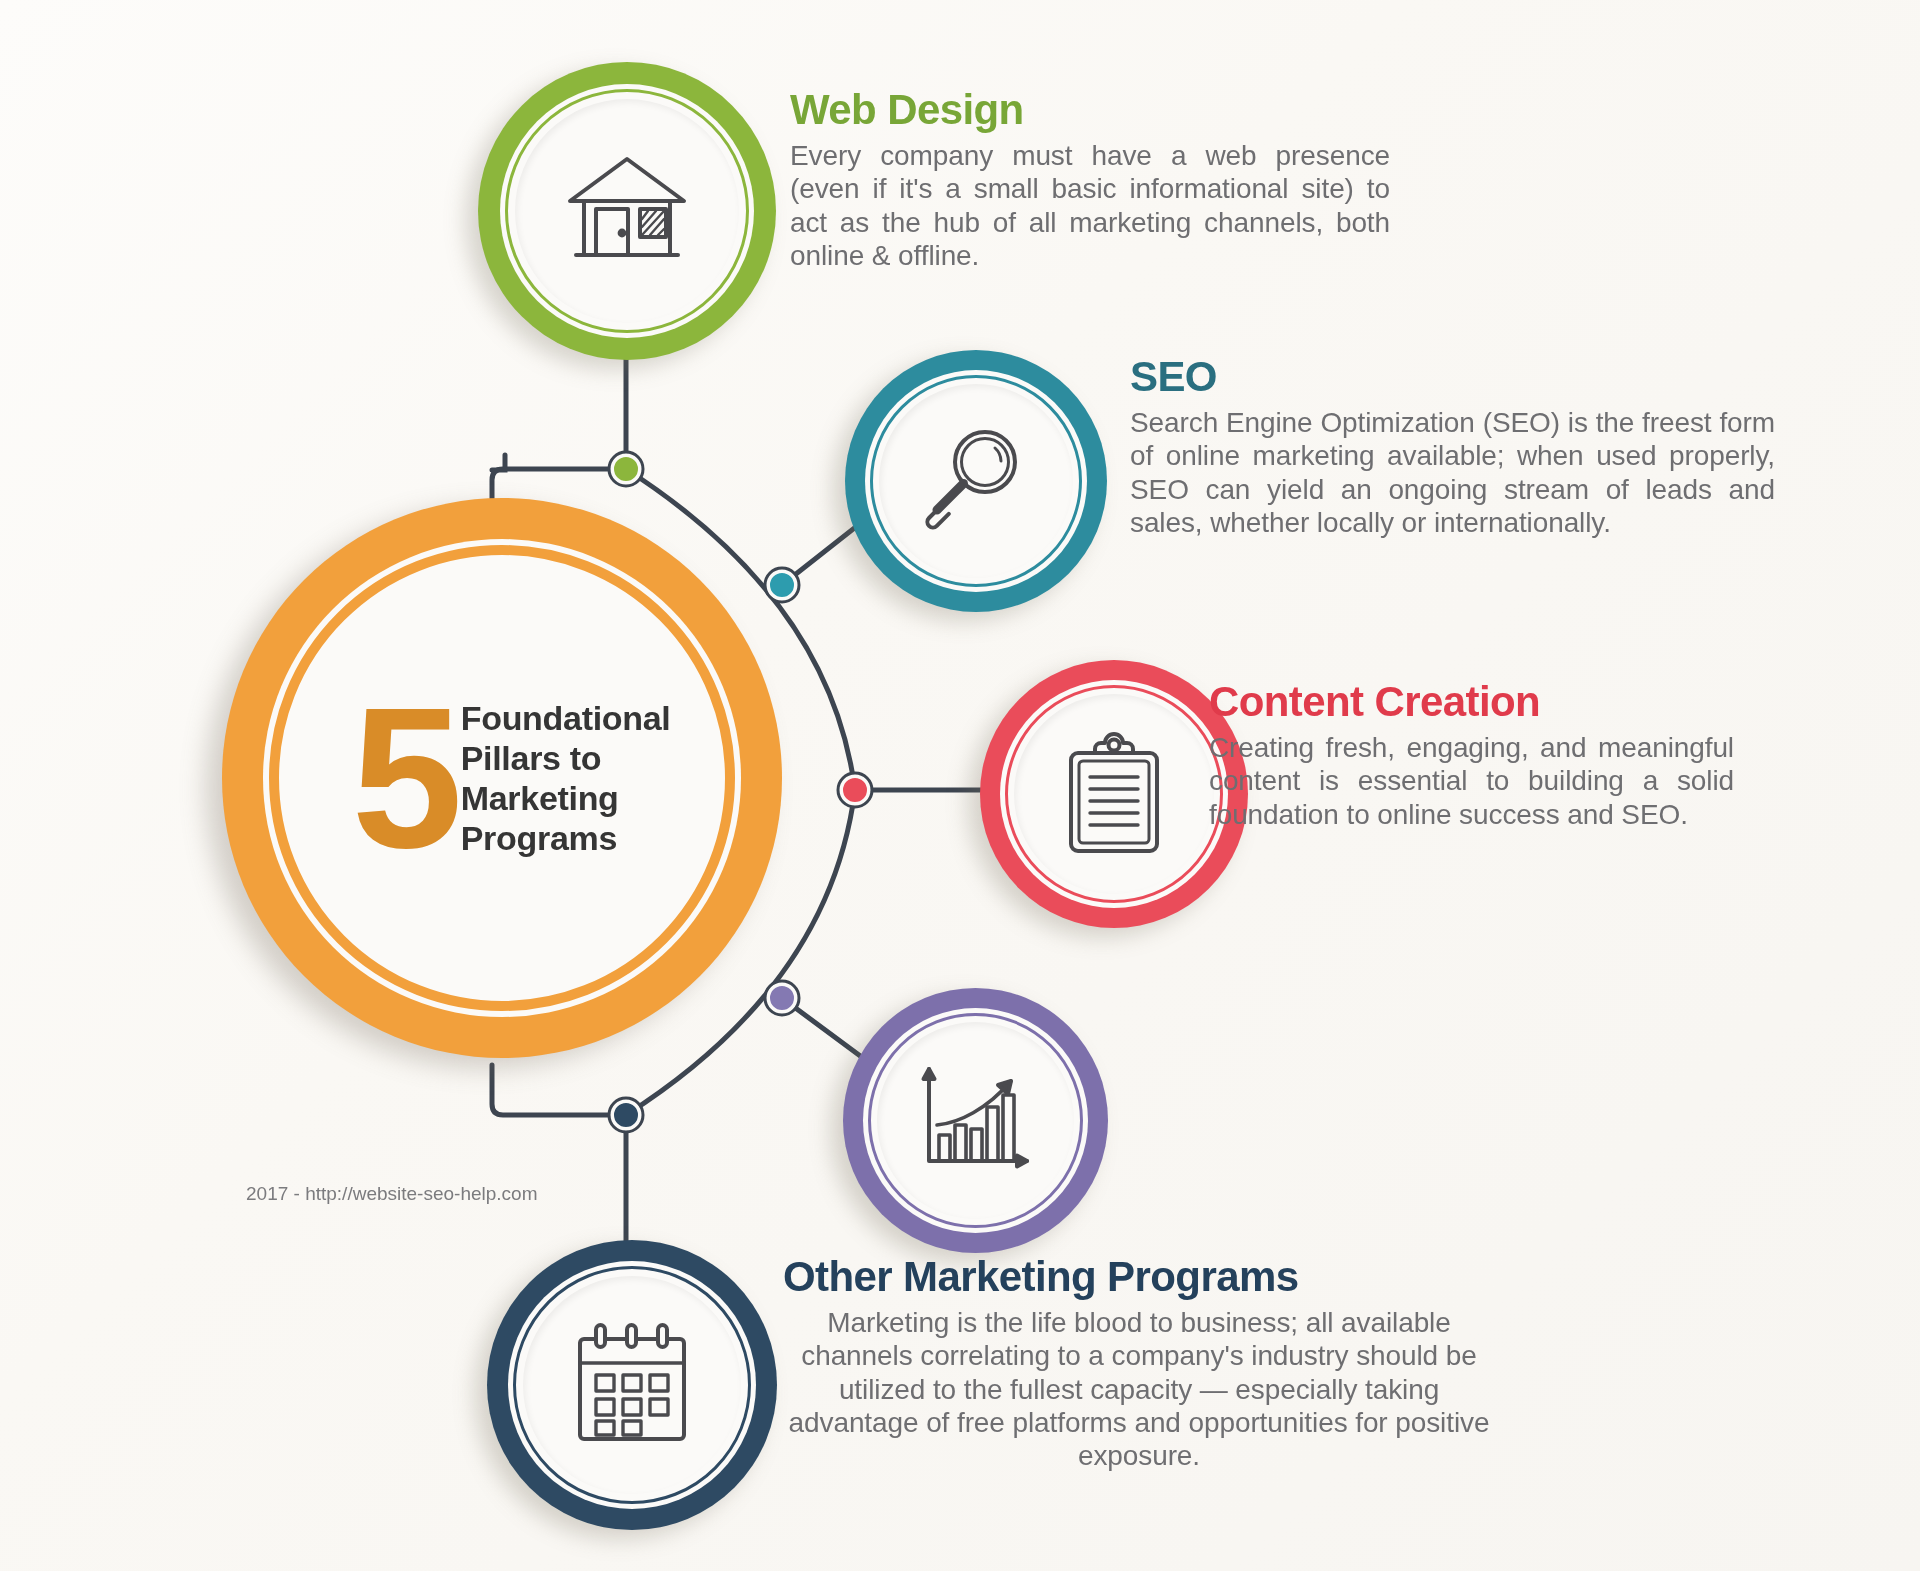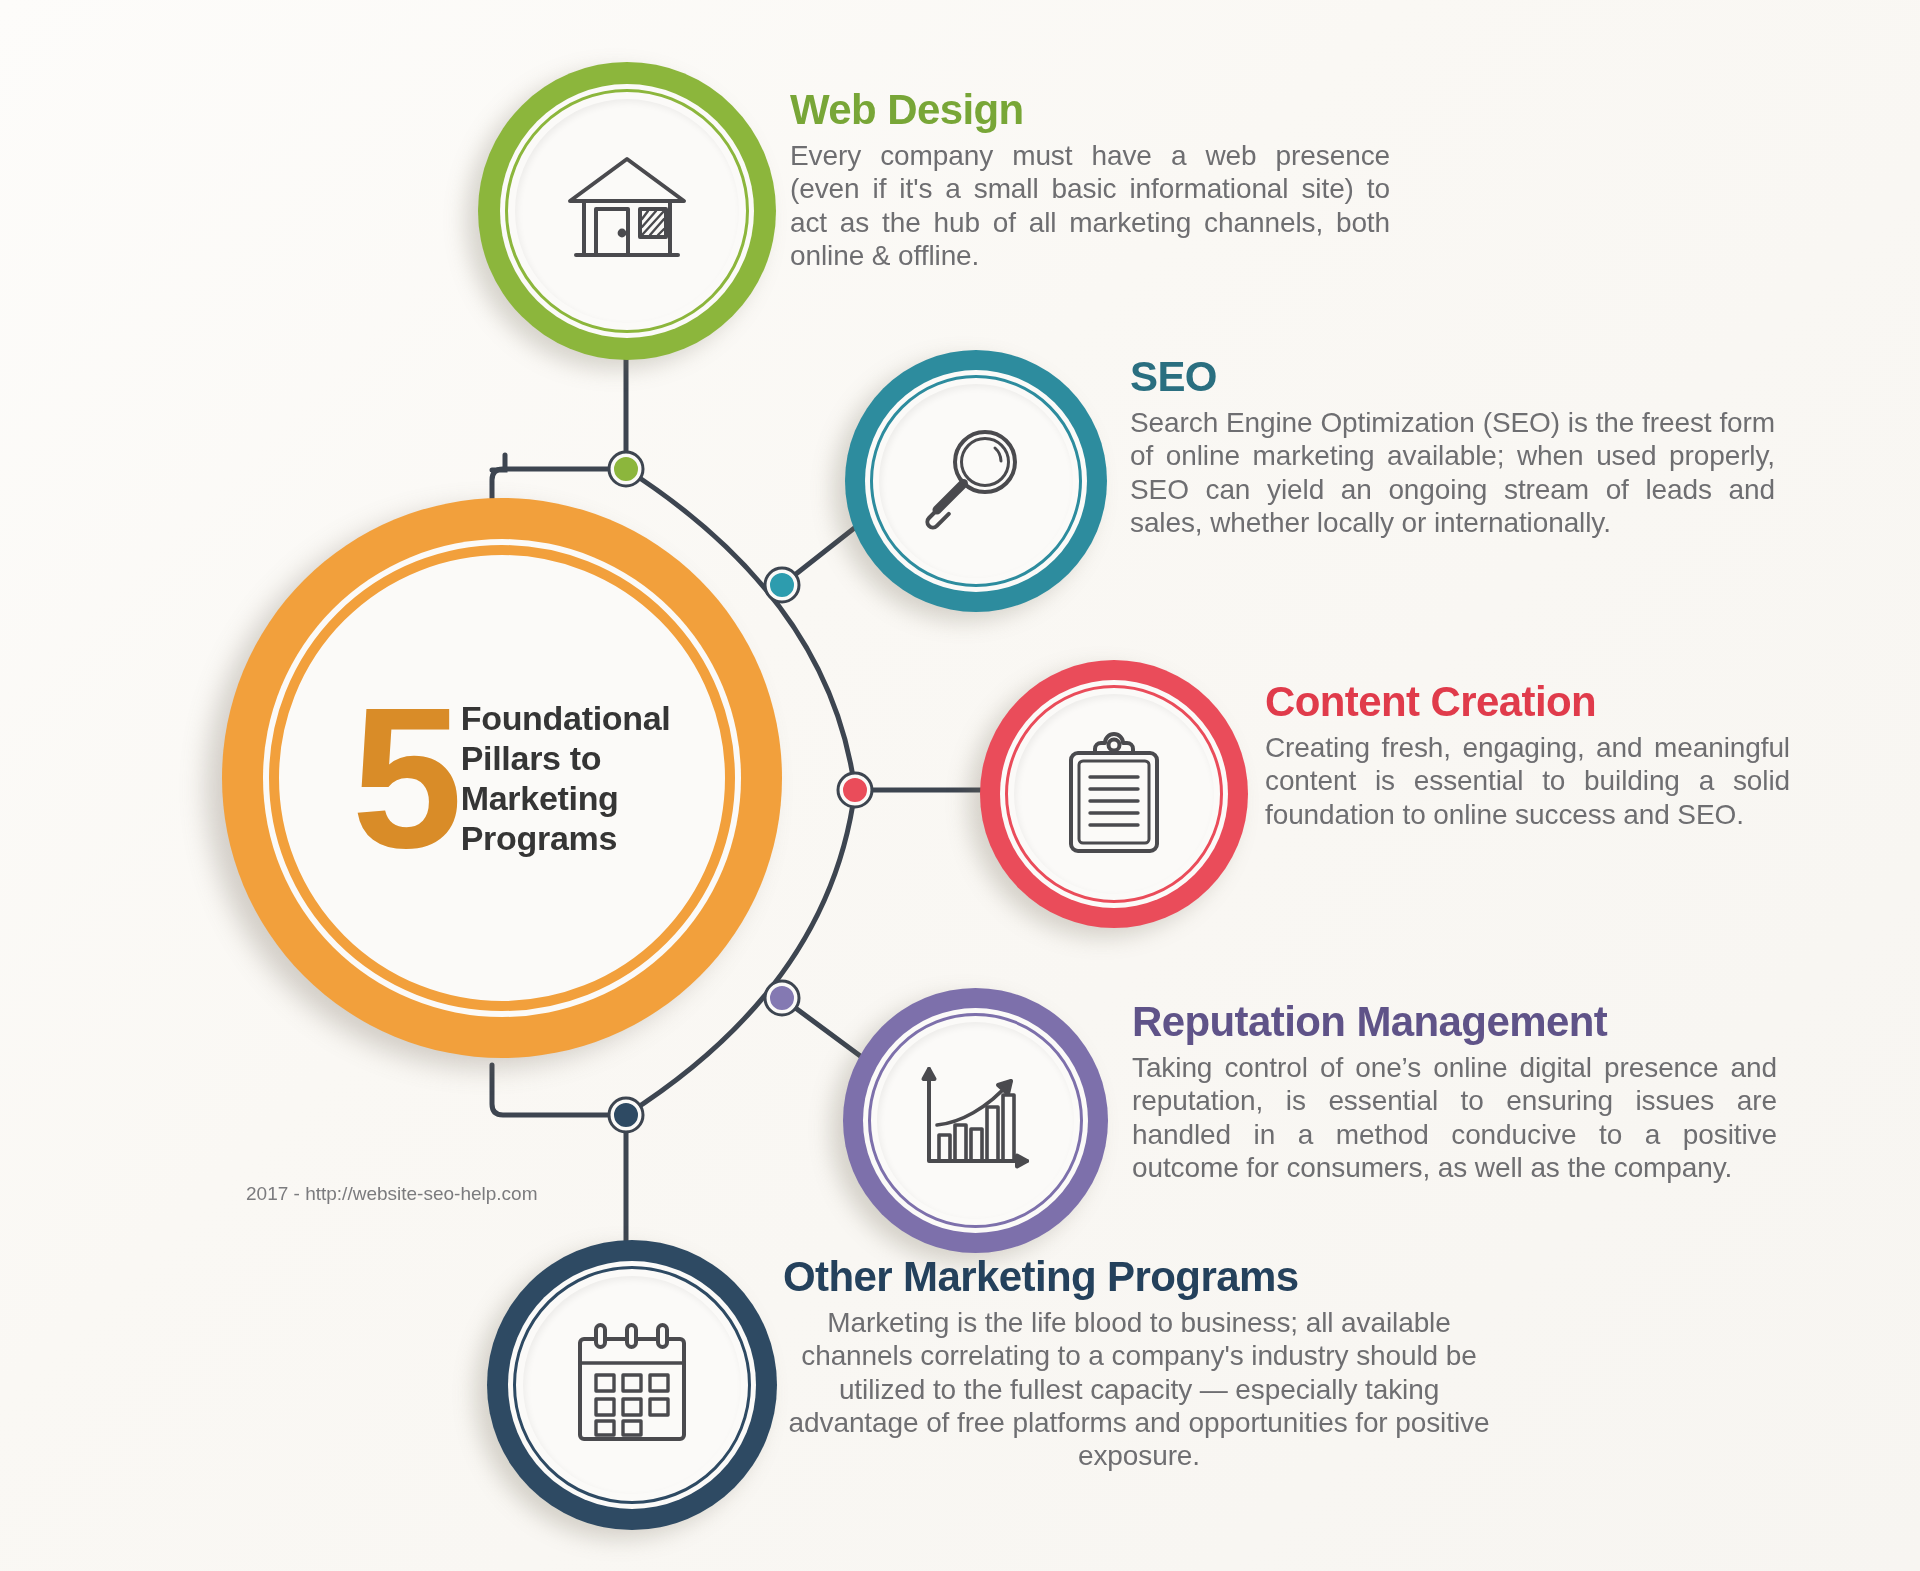--- a/index.html
+++ b/index.html
@@ -196,21 +196,21 @@
         <g fill="none" stroke="#4a4a4e" stroke-width="4" stroke-linejoin="round" stroke-linecap="round">
           <rect x="12" y="22" width="86" height="98" rx="7"></rect>
           <rect x="20" y="30" width="70" height="82" rx="4" stroke-width="3"></rect>
           <path d="M36 22 v-4 a6 6 0 0 1 6-6 h4 a9 9 0 0 1 18 0 h4 a6 6 0 0 1 6 6 v4 Z" fill="#fbfaf8"></path>
           <circle cx="55" cy="14" r="5.5"></circle>
           <path d="M31 46 H79 M31 58 H79 M31 70 H79 M31 82 H79 M31 94 H79" stroke-width="3.4"></path>
         </g>
       </svg>
     </div>
   </div>
-  <div class="tblock" style="left:1265px;top:680px;width:525px;">
+  <div class="tblock" style="left:1209px;top:680px;width:525px;">
     <h2 style="color:#e03b4b;">Content Creation</h2>
     <p>Creating fresh, engaging, and meaningful content is essential to building a solid foundation to online success and SEO.</p>
   </div>
 
   <div class="pcircle" style="left:843px;top:988px;width:265px;height:265px;">
     <div class="ring" style="background:#7d70ab;"></div>
     <div class="gap" style="left:20px;top:20px;width:225px;height:225px;"></div>
     <div class="thin" style="left:25px;top:25px;width:215px;height:215px;border-color:#7d70ab;"></div>
     <div class="core" style="left:34px;top:34px;width:197px;height:197px;">
       <svg class="icon" width="122" height="116" viewBox="0 0 122 116">
@@ -221,24 +221,20 @@
           <path d="M24 72 h11 v26 h-11 Z" stroke-width="3.6"></path>
           <path d="M40 62 h11 v36 h-11 Z" stroke-width="3.6"></path>
           <path d="M56 66 h11 v32 h-11 Z" stroke-width="3.6"></path>
           <path d="M72 44 h11 v54 h-11 Z" stroke-width="3.6"></path>
           <path d="M88 32 h11 v66 h-11 Z" stroke-width="3.6"></path>
           <path d="M22 62 C44 60 72 46 96 18" stroke-width="3.6"></path>
           <path d="M96 18 L83 22 L93 31 Z" fill="#4a4a4e"></path>
         </g>
       </svg>
     </div>
-  </div>
-  <div class="tblock" style="left:1132px;top:1000px;width:645px;">
-    <h2 style="color:#5f5388;">Reputation Management</h2>
-    <p>Taking control of one’s online digital presence and reputation, is essential to ensuring issues are handled in a method conducive to a positive outcome for consumers, as well as the company.</p>
   </div>
 
   <div class="pcircle" style="left:487px;top:1240px;width:290px;height:290px;">
     <div class="ring" style="background:#2e4a63;"></div>
     <div class="gap" style="left:21px;top:21px;width:248px;height:248px;"></div>
     <div class="thin" style="left:26px;top:26px;width:238px;height:238px;border-color:#2e4a63;"></div>
     <div class="core" style="left:36px;top:36px;width:218px;height:218px;">
       <svg class="icon" width="124" height="128" viewBox="0 0 124 128">
         <g fill="none" stroke="#4a4a4e" stroke-width="4" stroke-linejoin="round" stroke-linecap="round">
           <rect x="10" y="18" width="104" height="100" rx="4"></rect>

